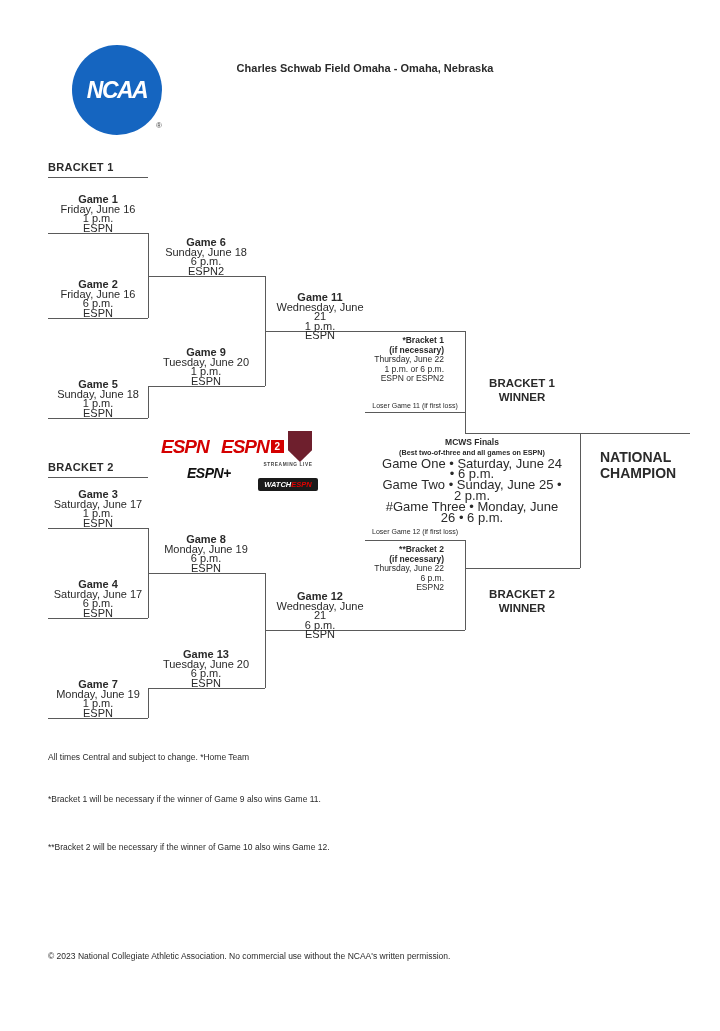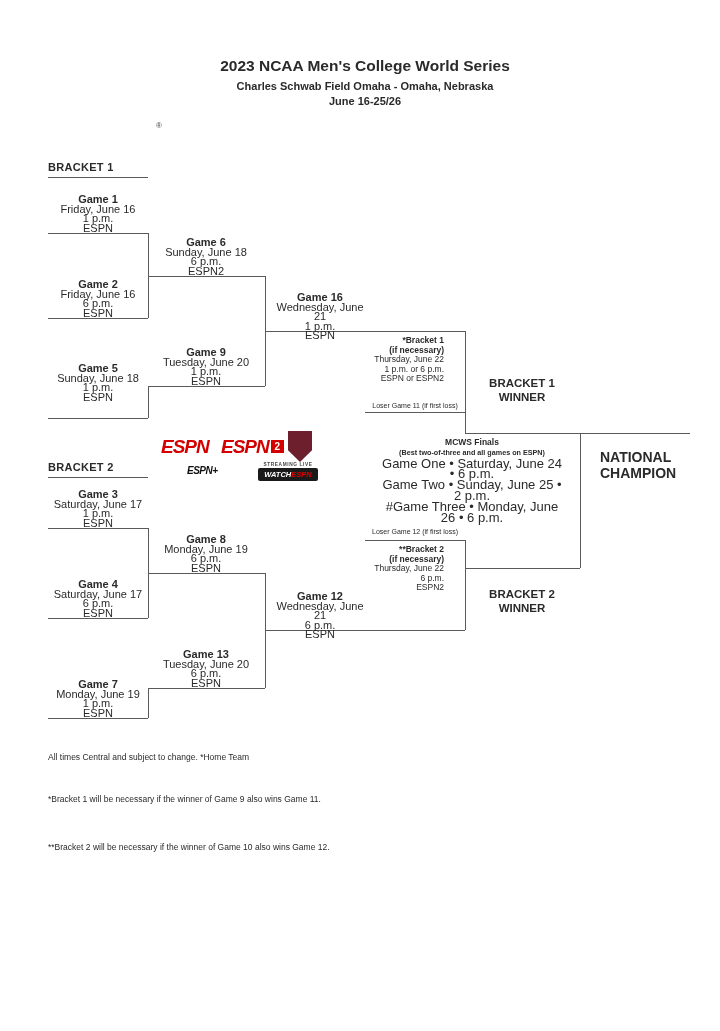--- a/index.html
+++ b/index.html
@@ -41,24 +41,24 @@
   
   .espn-word { position:absolute; left:161px; top:436px; color:#d40000; font-weight:bold;
     font-style:italic; font-size:19px; letter-spacing:-1px; }
   .espn2 { position:absolute; left:221px; top:436px; display:flex; gap:2px; color:#d40000;
     font-weight:bold; font-style:italic; font-size:19px; letter-spacing:-1px; }
   .espn2-num { background:#d40000; color:#fff; font-size:10px; font-weight:bold; font-style:normal;
     letter-spacing:0; width:13px; height:13px; margin-top:4px; display:flex; align-items:center; justify-content:center; }
   .shield { position:absolute; left:288px; top:431px; width:24px; height:31px; background:#6e1f2d;
     clip-path:polygon(0 0,100% 0,100% 62%,50% 100%,0 62%); }
   .espn-plus { position:absolute; left:187px; top:465px; color:#111; font-weight:bold;
-    font-style:italic; font-size:10px; letter-spacing:-.5px; }
+    font-style:italic; font-size:14px; letter-spacing:-.5px; }
   .watch { position:absolute; left:258px; top:462px; width:60px; text-align:center; }
   .watch-streaming { font-size:4.8px; font-weight:bold; letter-spacing:.6px; color:#444; }
-  .watch-box { margin-top:1px; background:#1a1a1a; border-radius:2px; height:13px; display:flex;
+  .watch-box { margin-top:11px; background:#1a1a1a; border-radius:2px; height:13px; display:flex;
     align-items:center; justify-content:center; font-size:7.5px; font-weight:bold; font-style:italic; }
   .watch-box .w { color:#fff; } .watch-box .e { color:#e00000; }
 
   
   .fn { position:absolute; left:48px; font-size:8.5px; }
 </style>
 </head>
 <body>
 
 <div class="page">
@@ -89,25 +89,26 @@
       <line x1="48" y1="718" x2="148" y2="718"></line>
       <line x1="148" y1="688" x2="148" y2="718"></line>
       <line x1="148" y1="688" x2="265" y2="688"></line>
       <line x1="265" y1="573" x2="265" y2="688"></line>
       <line x1="265" y1="630" x2="465" y2="630"></line>
       <line x1="365" y1="540" x2="465" y2="540"></line>
       <line x1="465" y1="540" x2="465" y2="630"></line>
     </g>
   </svg>
 
+  <div class="ncaa-logo">
+    <span>NCAA</span>
+  </div>
   <span class="ncaa-reg">®</span>
   <div class="hdr">
-    <div class="hdr-title">2023 NCAA Men's College World Series</div>
     <div class="hdr-sub">Charles Schwab Field Omaha - Omaha, Nebraska</div>
-    <div class="hdr-dates">June 16-25/26</div>
   </div>
 
   <div class="bracket-label" style="top:161px">BRACKET 1</div>
   <div class="bracket-label" style="top:461px">BRACKET 2</div>
 
   <div class="game" style="left:48px;top:195px">
     <div class="gname">Game 1</div>
     <div>Friday, June 16</div>
     <div>1 p.m.</div>
     <div>ESPN</div>
@@ -117,34 +118,34 @@
     <div>Friday, June 16</div>
     <div>6 p.m.</div>
     <div>ESPN</div>
   </div>
   <div class="game" style="left:156px;top:238px">
     <div class="gname">Game 6</div>
     <div>Sunday, June 18</div>
     <div>6 p.m.</div>
     <div>ESPN2</div>
   </div>
-  <div class="game" style="left:48px;top:364px">
+  <div class="game" style="left:48px;top:380px">
     <div class="gname">Game 5</div>
     <div>Sunday, June 18</div>
     <div>1 p.m.</div>
     <div>ESPN</div>
   </div>
   <div class="game" style="left:156px;top:348px">
     <div class="gname">Game 9</div>
     <div>Tuesday, June 20</div>
     <div>1 p.m.</div>
     <div>ESPN</div>
   </div>
   <div class="game" style="left:270px;top:293px">
-    <div class="gname">Game 16</div>
+    <div class="gname">Game 11</div>
     <div>Wednesday, June 21</div>
     <div>1 p.m.</div>
     <div>ESPN</div>
   </div>
 
   <div class="ifnec" style="top:336px">
     <div class="gname">*Bracket 1</div>
     <div class="gname">(if necessary)</div>
     <div>Thursday, June 22</div>
     <div>1 p.m. or 6 p.m.</div>
@@ -225,14 +226,15 @@
     <div>6 p.m.</div>
     <div>ESPN2</div>
   </div>
 
   <div class="winner" style="top:588px">BRACKET 2
 WINNER</div>
 
   <div class="fn" style="top:752px">All times Central and subject to change. *Home Team</div>
   <div class="fn" style="top:794px">*Bracket 1 will be necessary if the winner of Game 9 also wins Game 11.</div>
   <div class="fn" style="top:842px">**Bracket 2 will be necessary if the winner of Game 10 also wins Game 12.</div>
+  <div class="fn" style="top:951px">© 2023 National Collegiate Athletic Association. No commercial use without the NCAA's written permission.</div>
 
 </div>
 
 </body></html>

